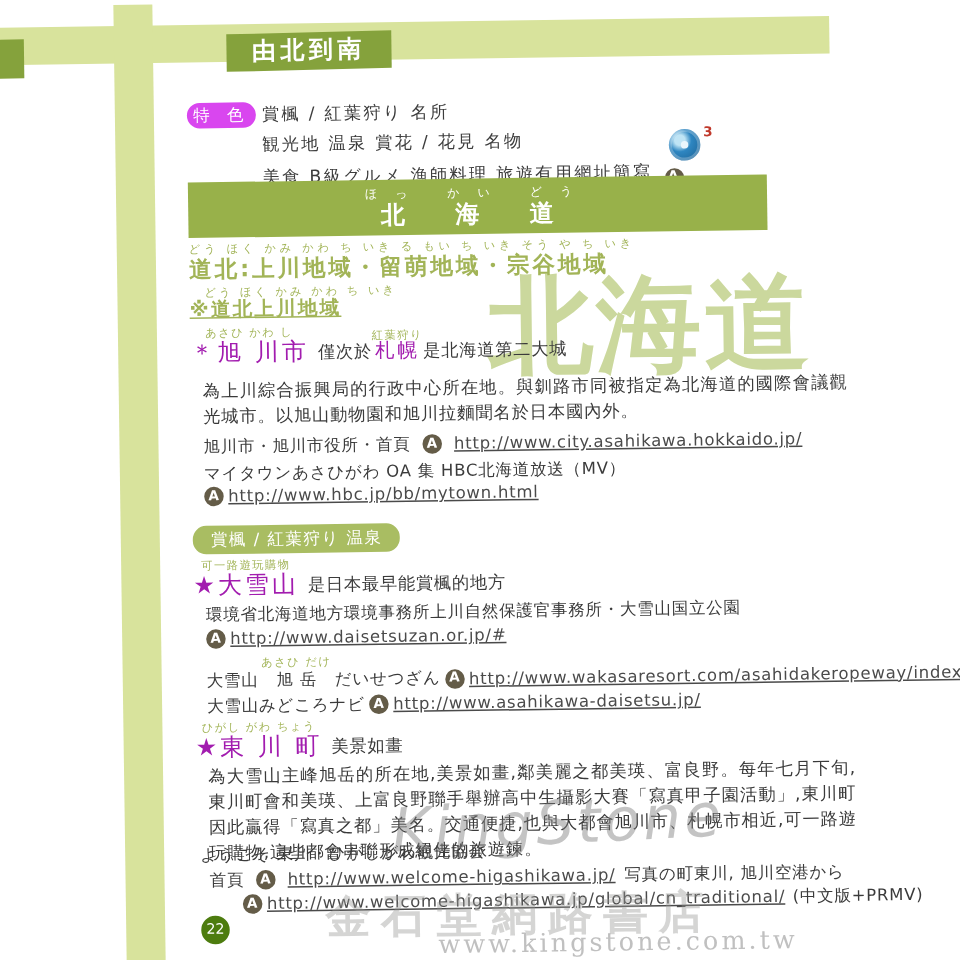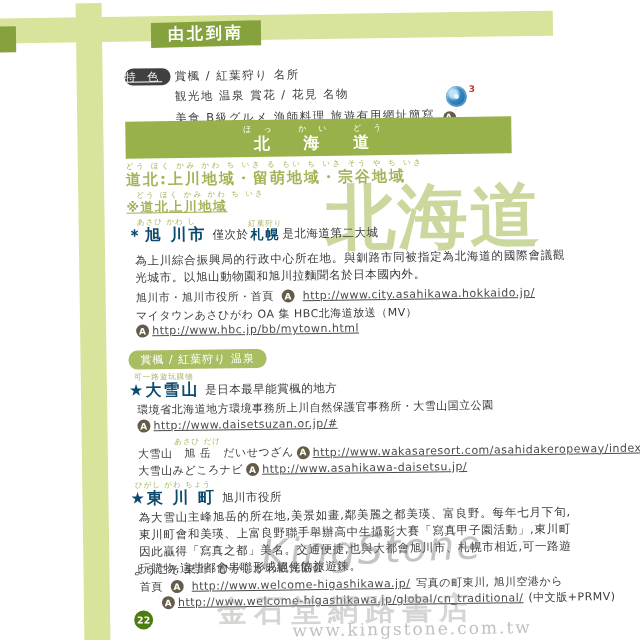--- a/index.html
+++ b/index.html
@@ -9,22 +9,22 @@
 
   
   .band-top{position:absolute;left:0;top:14px;width:557px;height:25px;background:#d8e39c;}
   .band-left{position:absolute;left:80px;top:0;width:26px;height:660px;background:#d8e39c;}
   .tab-edge{position:absolute;left:0;top:22px;width:20px;height:26px;background:#85a23c;}
   .tab{position:absolute;left:155px;top:20px;width:110px;height:25px;background:#85a23c;
        display:flex;align-items:center;justify-content:center;transform:skewY(-0.6deg);}
   .tab span{color:#fff;font-size:16px;font-weight:bold;letter-spacing:3px;}
 
   
-  .legend-badge{position:absolute;left:128px;top:66px;width:46px;height:17px;background:#404040;
-       border-radius:9px;color:#fff;font-size:11px;display:flex;align-items:center;justify-content:flex-start;letter-spacing:4px;text-decoration:underline;}
+  .legend-badge{position:absolute;left:128px;top:66px;width:46px;height:17px;background:#d946ef;
+       border-radius:9px;color:#fff;font-size:11px;display:flex;align-items:center;justify-content:center;letter-spacing:4px;}
   .lg-line{position:absolute;left:178px;font-size:11.5px;letter-spacing:1.5px;color:#3c3c3c;white-space:nowrap;}
   .lg1{top:67px;} .lg2{top:87px;} .lg3{top:109px;}
   .abadge{display:inline-flex;align-items:center;justify-content:center;width:13px;height:13px;
        border-radius:50%;background:#645c48;color:#fff;font-size:9px;font-weight:bold;vertical-align:-2px;margin:0 3px;}
   .disc{position:absolute;left:449px;top:88px;width:21px;height:21px;border-radius:50%;
        background:radial-gradient(circle at 35% 35%, #bfe4f5 0 18%, #2e86c1 40%, #1b5e8f 100%);
        box-shadow:inset 0 0 0 2px rgba(255,255,255,.25);}
   .disc::after{content:"";position:absolute;left:8px;top:8px;width:5px;height:5px;border-radius:50%;background:#eaf6fc;}
   .disc-sup{position:absolute;left:472px;top:86px;color:#c0392b;font-size:9px;font-weight:bold;}
 
@@ -42,42 +42,42 @@
 
   .bigwm{position:absolute;left:327px;top:183px;font-size:70px;font-weight:bold;color:#cbd89d;
          letter-spacing:2px;line-height:1;z-index:0;white-space:nowrap;}
 
   .content{position:relative;z-index:1;}
 
   
   .rstack{display:inline-flex;flex-direction:column;align-items:center;}
   .rstack .furi{font-size:7.5px;color:#a2b457;letter-spacing:1px;line-height:1;white-space:nowrap;}
   .hrow{position:absolute;display:flex;align-items:flex-end;white-space:nowrap;}
-  .gname{font-size:16px;color:#0c4a6e;letter-spacing:2px;line-height:1.1;font-weight:700;}
+  .gname{font-size:16px;color:#a21caf;letter-spacing:2px;line-height:1.1;font-weight:400;}
   .blk{font-size:11.5px;color:#3b3b3b;letter-spacing:0.5px;line-height:1.4;}
 
   .asahi-head{left:128px;top:216px;}
   .daisetsu-head{left:128px;top:371px;}
   .higashi-head{left:128px;top:479px;}
 
   .para{position:absolute;font-size:11.5px;line-height:17px;letter-spacing:0.6px;color:#3a3a3a;text-align:justify;}
   .para1{left:136px;top:250px;width:430px;}
   .para2{left:136px;top:507px;width:432px;}
 
   .tline{position:absolute;font-size:11px;letter-spacing:0.5px;color:#3b3b3b;white-space:nowrap;display:flex;align-items:center;}
   .url{color:#4a4a4a;text-decoration:underline;}
   .l-asahi1{left:136px;top:288px;} .l-asahi2{left:136px;top:306px;} .l-asahi3{left:136px;top:322px;}
   .badge2{position:absolute;left:128px;top:348px;background:#a9bd62;border-radius:9px;color:#fff;
           font-size:11px;letter-spacing:1px;padding:2px 12px;}
   .l-dai1{left:136px;top:400px;} .l-dai2{left:136px;top:417px;}
   .l-rope{left:136px;top:436px;align-items:flex-end;} .l-navi{left:136px;top:461px;}
   .l-welcome{left:130px;top:560px;} .l-home{left:136px;top:577px;} .l-cn{left:158px;top:593px;}
 
   .pgbadge{position:absolute;left:130px;top:608px;width:19px;height:19px;border-radius:50%;background:#4d7c0f;
-           color:#fff;font-size:9.5px;display:flex;align-items:center;justify-content:center;font-weight:bold;}
+           color:#fff;font-size:9.5px;display:flex;align-items:center;justify-content:center;}
 
   .wm-king{position:absolute;left:258px;top:527px;font-size:40px;font-style:italic;
            color:rgba(125,125,125,0.45);letter-spacing:2px;transform:rotate(-2deg);z-index:2;}
   .wm-store{position:absolute;left:213px;top:590px;font-size:30px;font-weight:bold;
            color:rgba(150,150,148,0.40);letter-spacing:7px;z-index:2;white-space:nowrap;}
   .wm-url{position:absolute;left:288px;top:620px;font-size:17px;font-family:"DejaVu Serif", serif;
            color:rgba(140,140,140,0.55);letter-spacing:2px;z-index:2;}
 </style>
 </head>
 <body>
@@ -175,21 +175,21 @@
       <span>大雪山みどころナビ</span>
       <span class="abadge">A</span>
       <span class="url">http://www.asahikawa-daisetsu.jp/</span>
     </div>
 
     <div class="hrow higashi-head">
       <span class="rstack">
         <span class="furi">ひがし がわ ちょう</span>
         <span class="base gname">★東 川 町</span>
       </span>
-      <span class="blk" style="margin-left:6px;">旭川市役所</span>
+      <span class="blk" style="margin-left:6px;">美景如畫</span>
     </div>
     <div class="para para2">為大雪山主峰旭岳的所在地,美景如畫,鄰美麗之都美瑛、富良野。每年七月下旬,東川町會和美瑛、上富良野聯手舉辦高中生攝影大賽「寫真甲子園活動」,東川町因此贏得「寫真之都」美名。交通便捷,也與大都會旭川市、札幌市相近,可一路遊玩購物,這些都會串聯形成絕佳的旅遊鍊。</div>
     <div class="tline l-welcome">ようこそ 東川・ひがしがわ観光協会</div>
     <div class="tline l-home">
       <span>首頁</span>
       <span class="abadge" style="margin:0 8px;">A</span>
       <span class="url">http://www.welcome-higashikawa.jp/</span>
       <span style="margin-left:6px;">写真の町東川, 旭川空港から</span>
     </div>
     <div class="tline l-cn">

